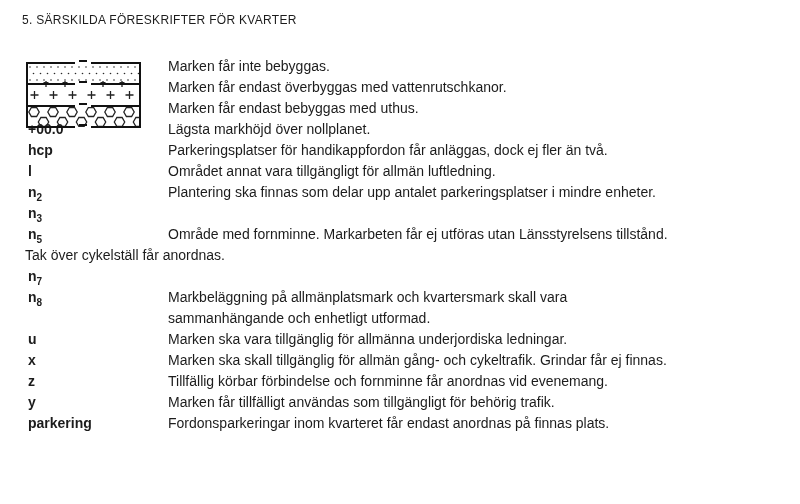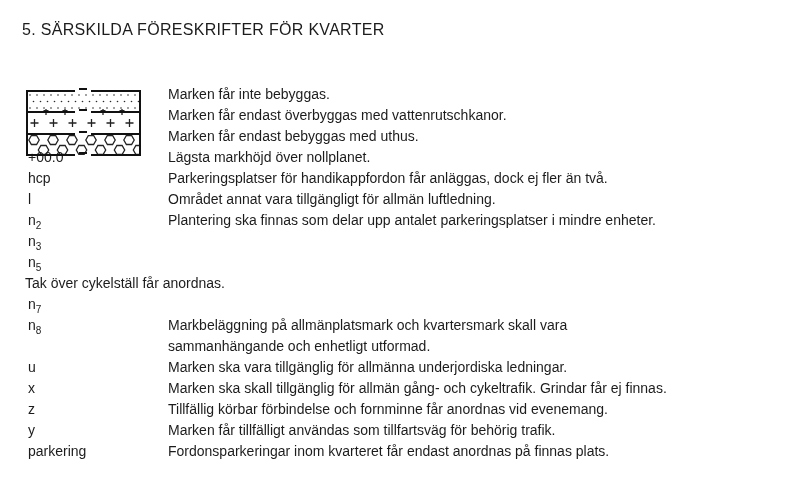--- a/index.html
+++ b/index.html
@@ -2,30 +2,30 @@
 <html><head>
 <meta charset="utf-8">
 <style>
   html,body{margin:0;padding:0;}
   body{
     width:800px;height:504px;background:#ffffff;overflow:hidden;
     font-family:"Liberation Sans",sans-serif;color:#1c1c1c;
     position:relative;
   }
   .title{
-    position:absolute;left:22px;top:21px;
-    font-size:16px;letter-spacing:.3px;white-space:nowrap;
+    position:absolute;left:22px;top:13px;
+    font-size:12px;letter-spacing:.3px;white-space:nowrap;
   }
   #legend-rows{
-    position:absolute;left:25px;top:56px;width:758px;margin-top:28px;
+    position:absolute;left:25px;top:56px;width:758px;
   }
   .row{display:flex;align-items:flex-start;}
   .code{
     flex:0 0 143px;width:143px;padding-left:3px;box-sizing:border-box;
-    font-size:14px;line-height:21px;white-space:nowrap;
+    font-size:14px;line-height:21px;white-space:nowrap;font-weight:bold;
   }
   .code sub{font-size:10px;line-height:0;}
   .desc{
     flex:1;font-size:14px;line-height:21px;white-space:pre-line;
   }
   .symbol-box{
     position:absolute;left:0;top:4px;
   }
 </style>
 </head>
@@ -110,20 +110,21 @@
     </div>
     <div class="row">
       <span class="code">n<sub>2</sub></span>
       <span class="desc">Plantering ska finnas som delar upp antalet parkeringsplatser i mindre enheter.</span>
     </div>
     <div class="row">
       <span class="code">n<sub>3</sub></span>
     </div>
     <div class="row">
       <span class="code">n<sub>5</sub></span>
+      <span class="desc">Område med fornminne. Markarbeten får ej utföras utan Länsstyrelsens tillstånd.</span>
     </div>
     <div class="row">
       <span class="desc">Tak över cykelställ får anordnas.</span>
     </div>
     <div class="row">
       <span class="code">n<sub>7</sub></span>
     </div>
     <div class="row">
       <span class="code">n<sub>8</sub></span>
       <span class="desc">Markbeläggning på allmänplatsmark och kvartersmark skall vara
@@ -136,19 +137,19 @@
     <div class="row">
       <span class="code">x</span>
       <span class="desc">Marken ska skall tillgänglig för allmän gång- och cykeltrafik. Grindar får ej finnas.</span>
     </div>
     <div class="row">
       <span class="code">z</span>
       <span class="desc">Tillfällig körbar förbindelse och fornminne får anordnas vid evenemang.</span>
     </div>
     <div class="row">
       <span class="code">y</span>
-      <span class="desc">Marken får tillfälligt användas som tillfartsväg för behörig trafik.</span>
+      <span class="desc">Marken får tillfälligt användas som tillgängligt för behörig trafik.</span>
     </div>
     <div class="row">
       <span class="code">parkering</span>
       <span class="desc">Fordonsparkeringar inom kvarteret får endast anordnas på finnas plats.</span>
     </div>
   </div>
 
 </body></html>

